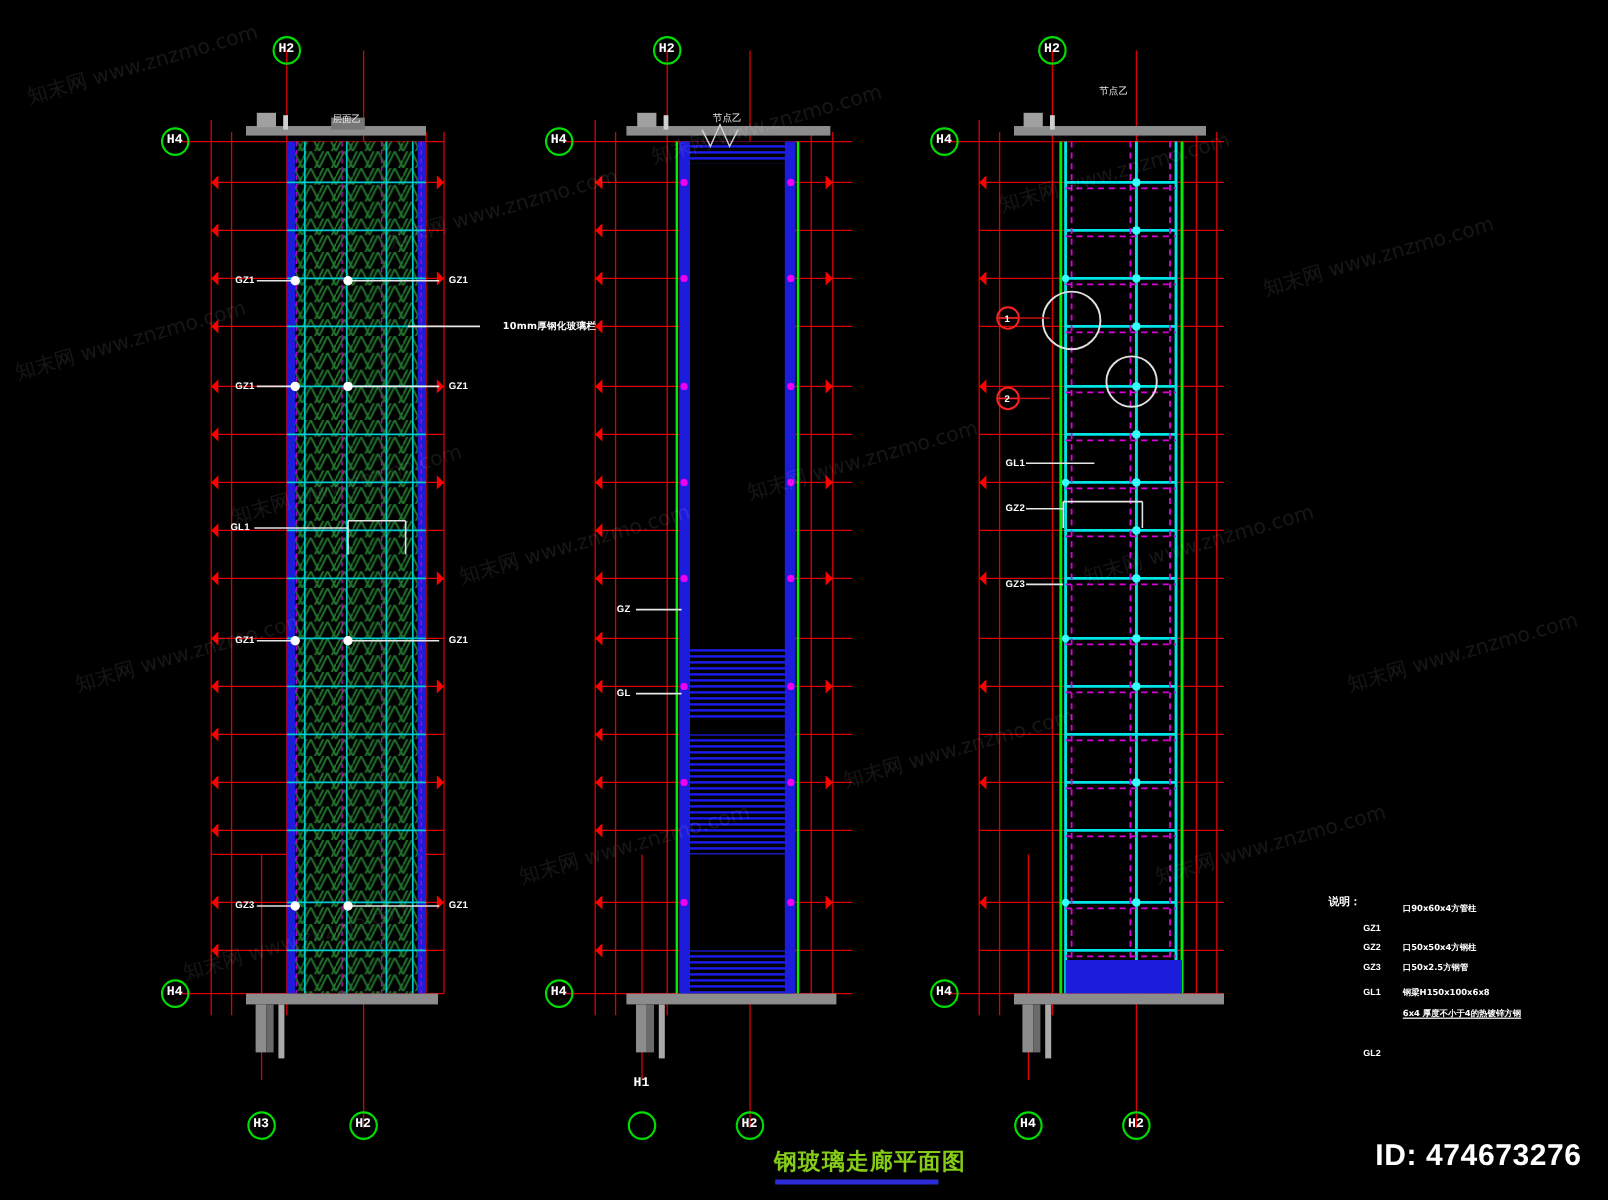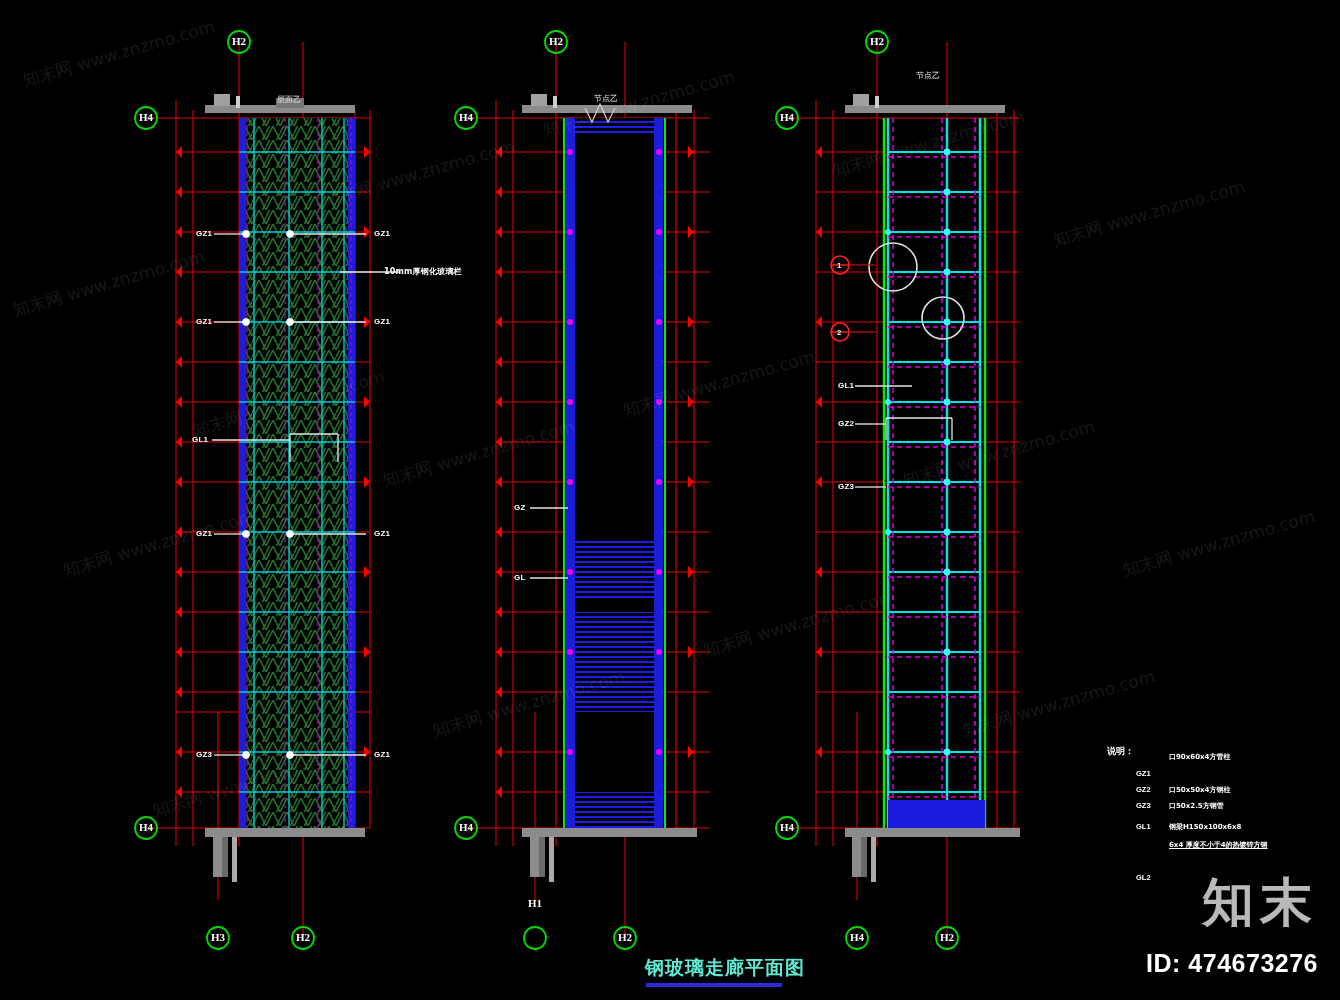--- a/index.html
+++ b/index.html
@@ -27,26 +27,26 @@
     white-space: nowrap;
     font-family: "Liberation Sans", sans-serif;
   }
   .lbl.cn { font-family: "DejaVu Sans", sans-serif; }
   .bubble-txt {
     position: absolute;
     color: #ffffff;
     font-size: 11px;
     font-weight: bold;
     white-space: nowrap;
-    font-family: Liberation Serif, serif;
+    font-family: Liberation Mono, monospace;
     text-align: right;
   }
   .title {
     position: absolute;
-    color: #5eead4;
+    color: #84cc16;
     font-size: 19px;
     font-weight: bold;
     letter-spacing: 1px;
     white-space: nowrap;
     font-family: "DejaVu Sans", sans-serif;
   }
   .legend-head {
     position: absolute;
     color: #ffffff;
     font-size: 9px;
@@ -591,21 +591,21 @@
   <div class="lbl" style="left:196px; top:317px;">GZ1</div>
   <div class="lbl" style="left:192px; top:435px;">GL1</div>
   <div class="lbl" style="left:196px; top:529px;">GZ1</div>
   <div class="lbl" style="left:196px; top:750px;">GZ3</div>
 
   <div class="lbl" style="left:374px; top:229px;">GZ1</div>
   <div class="lbl" style="left:374px; top:317px;">GZ1</div>
   <div class="lbl" style="left:374px; top:529px;">GZ1</div>
   <div class="lbl" style="left:374px; top:750px;">GZ1</div>
 
-  <div class="lbl cn" style="left:384px; top:266px;">10mm厚钢化玻璃栏</div>
+  <div class="lbl cn" style="left:419px; top:266px;">10mm厚钢化玻璃栏</div>
   <div class="topnote" style="left:277px; top:94px;">层面乙</div>
 
   <div class="bubble-txt" style="left:459px; top:111px;">H4</div>
   <div class="bubble-txt" style="left:549px; top:35px;">H2</div>
   <div class="bubble-txt" style="left:459px; top:821px;">H4</div>
   <div class="bubble-txt" style="left:528px; top:897px;">H1</div>
   <div class="bubble-txt" style="left:618px; top:931px;">H2</div>
 
   <div class="lbl" style="left:514px; top:503px;">GZ</div>
   <div class="lbl" style="left:514px; top:573px;">GL</div>
@@ -637,16 +637,15 @@
   <div class="legend-desc" style="left:1169px; top:801px;">口50x2.5方钢管</div>
 
   <div class="legend-code" style="left:1136px; top:822px;">GL1</div>
   <div class="legend-desc" style="left:1169px; top:822px;">钢梁H150x100x6x8</div>
 
   <div class="legend-code" style="left:1136px; top:873px;">GL2</div>
   <div class="legend-desc" style="left:1169px; top:840px;text-decoration:underline;">6x4  厚度不小于4的热镀锌方钢</div>
 
   <div class="title" style="left:645px; top:955px;">钢玻璃走廊平面图</div>
 
-  <div id="wm-brand">知末</div>
   <div id="wm-id">ID: 474673276</div>
 
 </div>
 
 </body></html>

